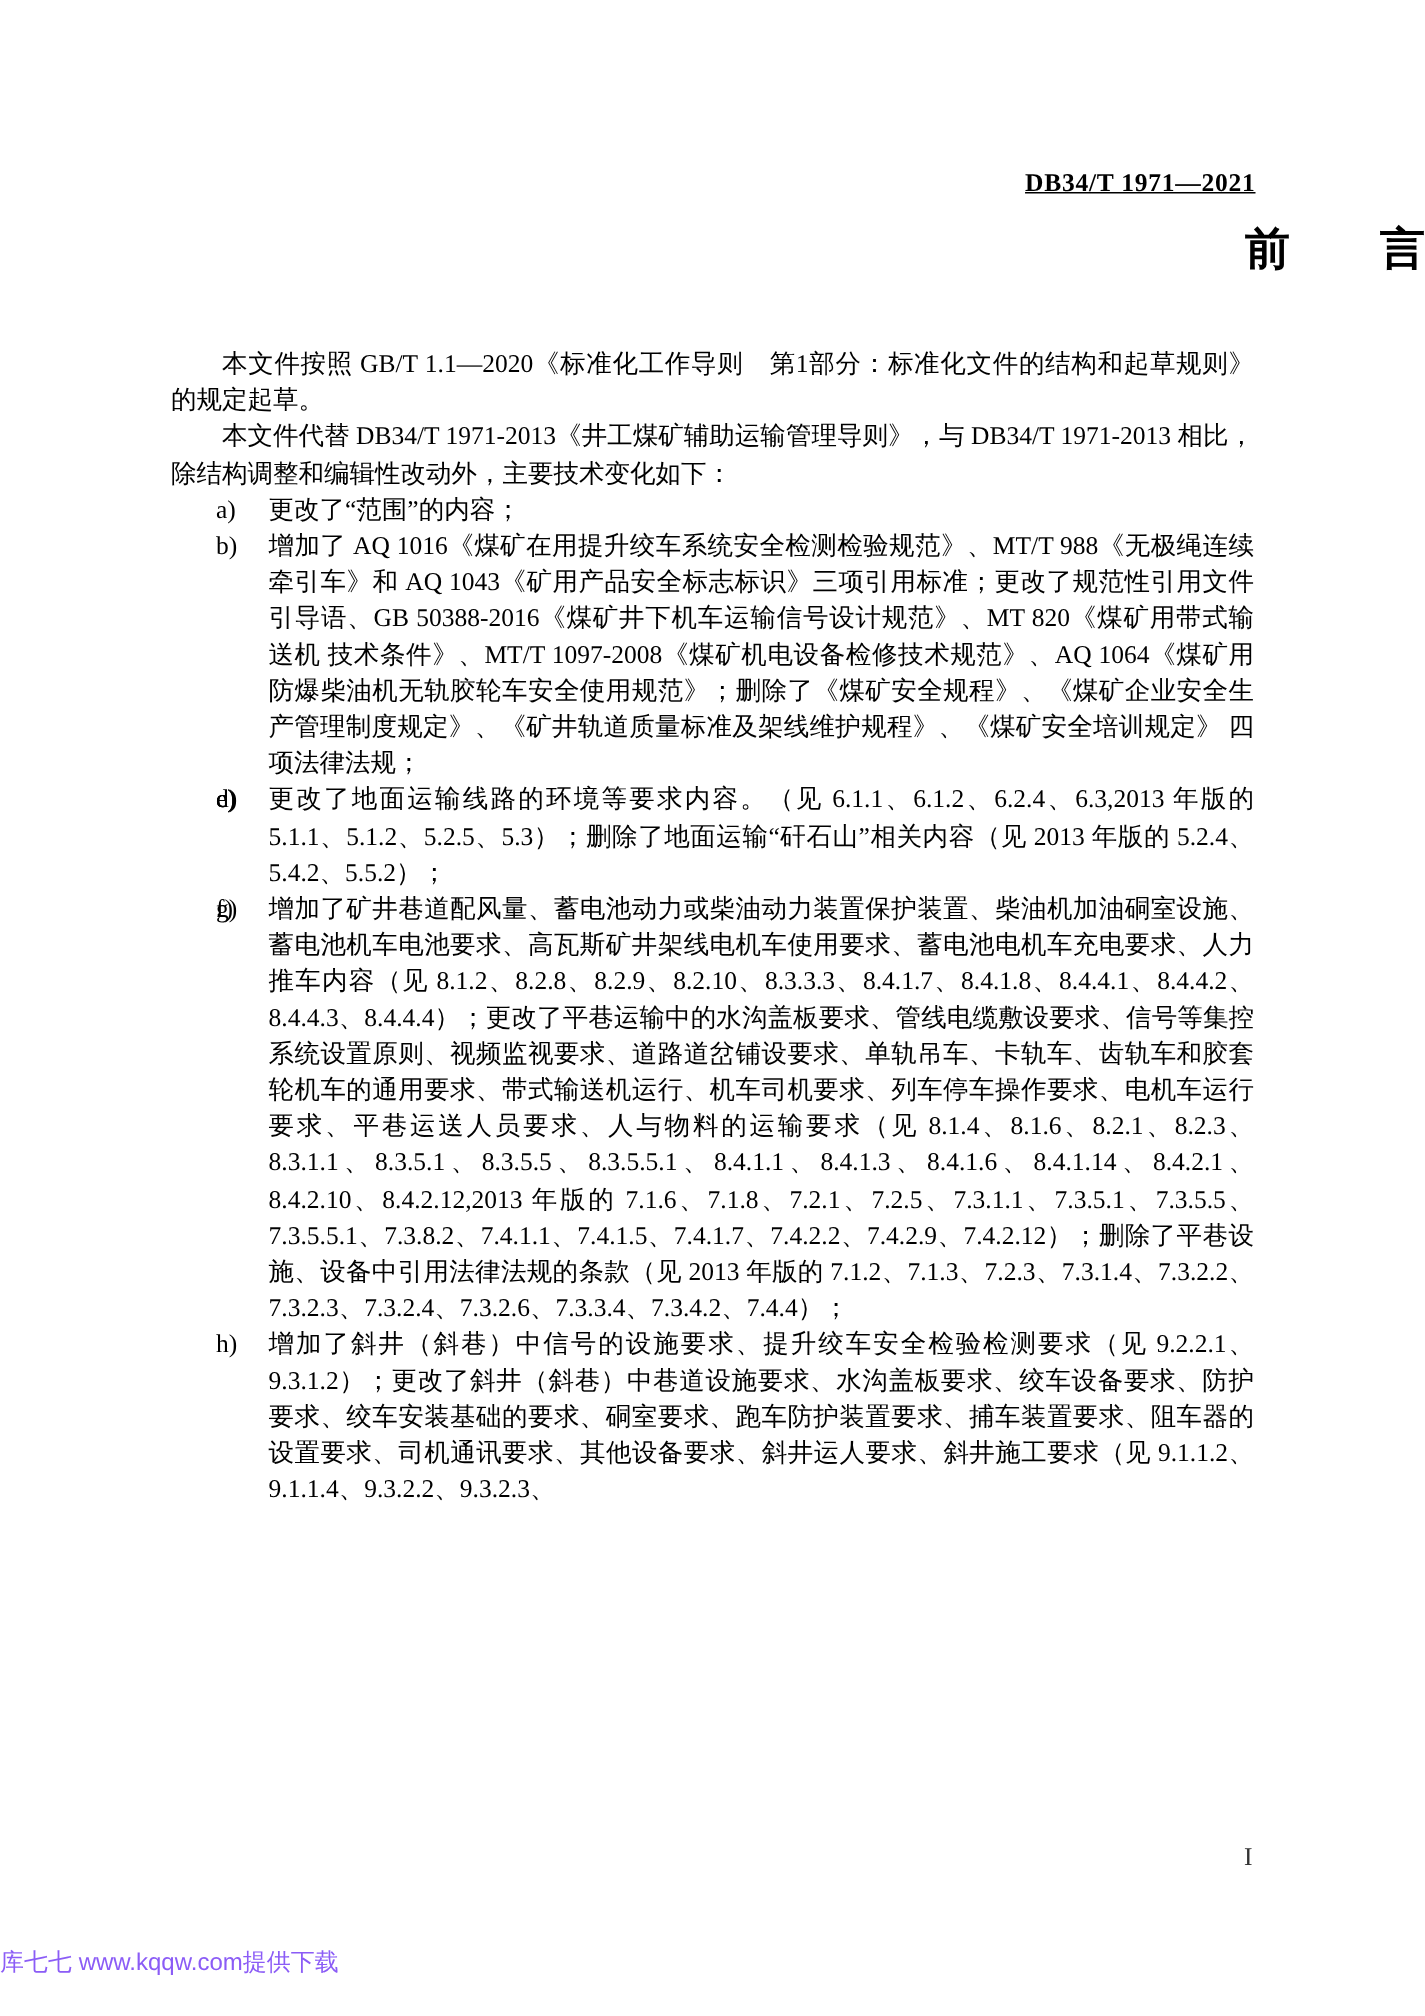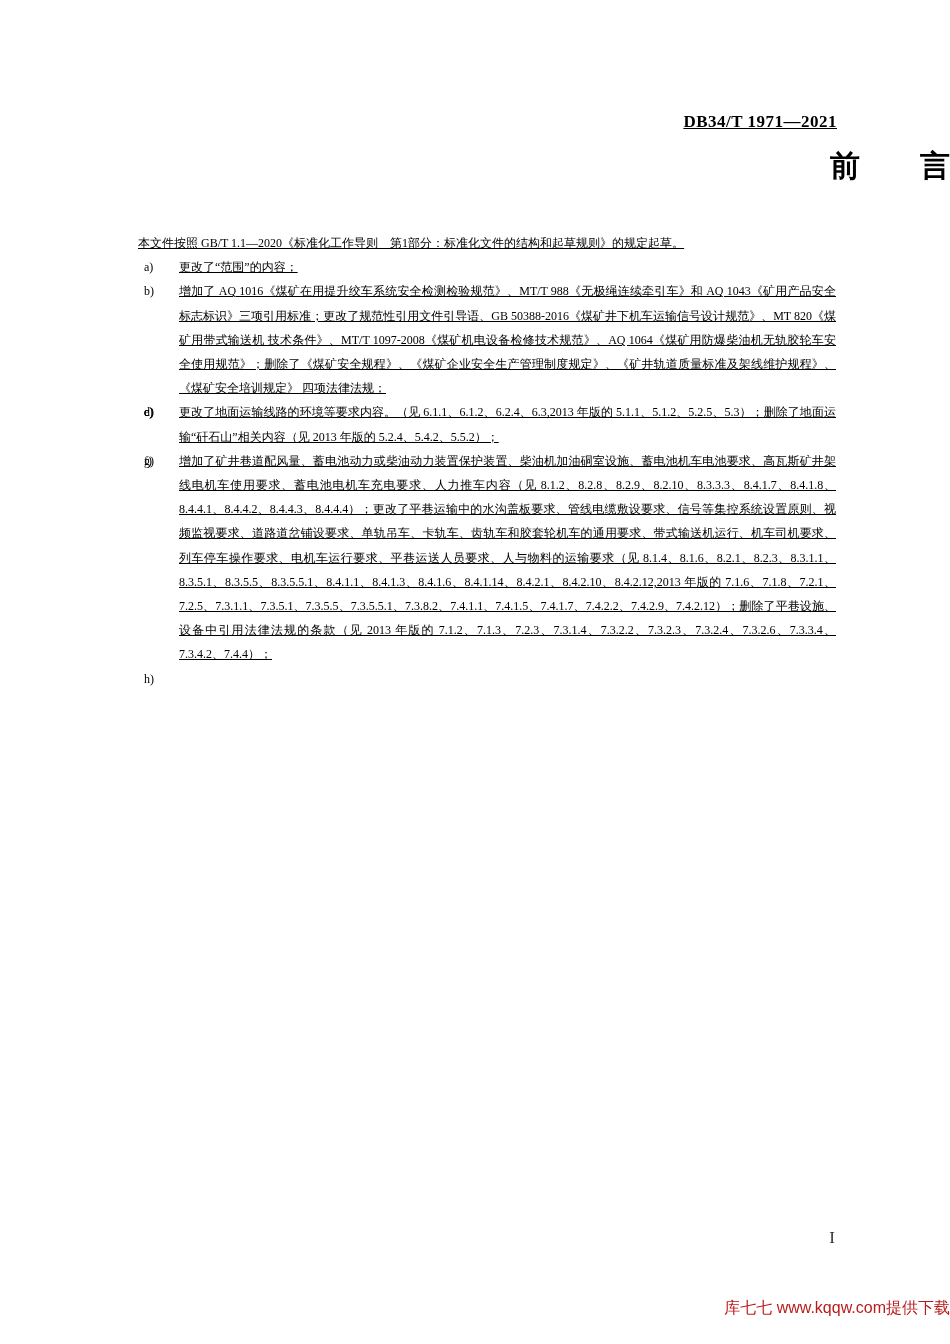--- a/index.html
+++ b/index.html
@@ -33,25 +33,24 @@
     text-align: right;
     font-size: 30px;
     font-weight: bold;
     margin: 0;
   }
   .body-text {
     position: absolute;
     top: 231px;
     left: 114px;
     width: 722px;
-    font-size: 12px;
+    font-size: 17px;
     line-height: 24.2px;
     text-align: justify;
     text-justify: inter-ideograph;
-    text-decoration: underline;
   }
   .para {
     margin: 0;
     text-indent: 2em;
   }
   .items {
     margin: 0;
     padding: 0;
   }
   .item {
@@ -69,39 +68,40 @@
     top: 1228px;
     right: 115px;
     font-size: 17px;
     color: #333333;
   }
   .watermark {
     position: absolute;
     top: 1298px;
     left: 0;
     width: 100%;
-    text-align: right;
+    text-align: left;
     font-size: 16px;
-    color: #b91c1c;
+    color: #8b5cf6;
     font-family: "Liberation Sans", "DejaVu Sans", sans-serif;
   }
 </style>
 </head>
 <body>
 
 <div class="page">
 
   <div class="header-code">DB34/T 1971—2021</div>
 
   <h1 class="doc-title">前　　言</h1>
 
   <div class="body-text">
 
     <p class="para">本文件按照 GB/T 1.1—2020《标准化工作导则　第1部分：标准化文件的结构和起草规则》的规定起草。</p>
 
+    <p class="para">本文件代替 DB34/T 1971-2013《井工煤矿辅助运输管理导则》，与 DB34/T 1971-2013 相比，除结构调整和编辑性改动外，主要技术变化如下：</p>
 
     <div class="items">
 
       <div class="item">
         <span class="item-label">a)</span>
         <span class="item-text">更改了“范围”的内容；</span>
       </div>
 
       <div class="item">
         <span class="item-label">b)</span>
@@ -125,20 +125,21 @@
         <span class="item-label">f)</span>
       </div>
 
       <div class="item">
         <span class="item-label">g)</span>
         <span class="item-text">增加了矿井巷道配风量、蓄电池动力或柴油动力装置保护装置、柴油机加油硐室设施、蓄电池机车电池要求、高瓦斯矿井架线电机车使用要求、蓄电池电机车充电要求、人力推车内容（见 8.1.2、8.2.8、8.2.9、8.2.10、8.3.3.3、8.4.1.7、8.4.1.8、8.4.4.1、8.4.4.2、8.4.4.3、8.4.4.4）；更改了平巷运输中的水沟盖板要求、管线电缆敷设要求、信号等集控系统设置原则、视频监视要求、道路道岔铺设要求、单轨吊车、卡轨车、齿轨车和胶套轮机车的通用要求、带式输送机运行、机车司机要求、列车停车操作要求、电机车运行要求、平巷运送人员要求、人与物料的运输要求（见 8.1.4、8.1.6、8.2.1、8.2.3、8.3.1.1、8.3.5.1、8.3.5.5、8.3.5.5.1、8.4.1.1、8.4.1.3、8.4.1.6、8.4.1.14、8.4.2.1、8.4.2.10、8.4.2.12,2013 年版的 7.1.6、7.1.8、7.2.1、7.2.5、7.3.1.1、7.3.5.1、7.3.5.5、7.3.5.5.1、7.3.8.2、7.4.1.1、7.4.1.5、7.4.1.7、7.4.2.2、7.4.2.9、7.4.2.12）；删除了平巷设施、设备中引用法律法规的条款（见 2013 年版的 7.1.2、7.1.3、7.2.3、7.3.1.4、7.3.2.2、7.3.2.3、7.3.2.4、7.3.2.6、7.3.3.4、7.3.4.2、7.4.4）；</span>
       </div>
 
       <div class="item">
         <span class="item-label">h)</span>
+        <span class="item-text">增加了斜井（斜巷）中信号的设施要求、提升绞车安全检验检测要求（见 9.2.2.1、9.3.1.2）；更改了斜井（斜巷）中巷道设施要求、水沟盖板要求、绞车设备要求、防护要求、绞车安装基础的要求、硐室要求、跑车防护装置要求、捕车装置要求、阻车器的设置要求、司机通讯要求、其他设备要求、斜井运人要求、斜井施工要求（见 9.1.1.2、9.1.1.4、9.3.2.2、9.3.2.3、</span>
       </div>
 
     </div>
   </div>
 
   <div class="page-number">I</div>
 
   <div class="watermark">库七七 www.kqqw.com提供下载</div>
 
 </div>

